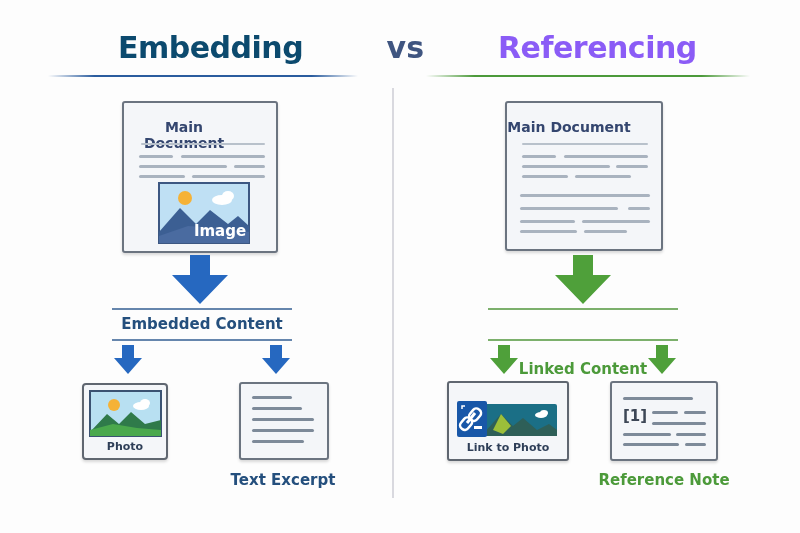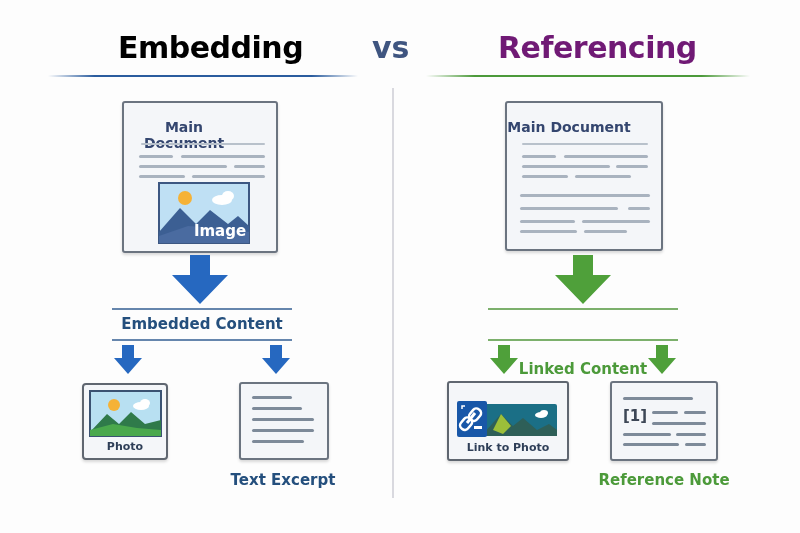--- a/index.html
+++ b/index.html
@@ -1,20 +1,20 @@
 <!DOCTYPE html>
 <html><head>
 <meta charset="utf-8">
 <style>
   html,body{margin:0;padding:0;background:#fdfdfd;}
   body{width:800px;height:533px;position:relative;overflow:hidden;font-family:"DejaVu Sans","Liberation Sans",sans-serif;}
   .abs{position:absolute;}
   .title{font-weight:bold;font-size:30px;letter-spacing:-0.5px;}
-  .t-blue{color:#000000;}
-  .t-green{color:#701a75;}
+  .t-blue{color:#0c4a6e;}
+  .t-green{color:#8b5cf6;}
   .vs{color:#3f5580;font-weight:bold;font-size:30px;}
   .rule{height:2px;}
   .rule-blue{background:linear-gradient(90deg,rgba(34,96,173,0),#2a5c9e 15%,#2a5c9e 85%,rgba(34,96,173,0));}
   .rule-green{background:linear-gradient(90deg,rgba(76,154,58,0),#4c9a3a 15%,#4c9a3a 85%,rgba(76,154,58,0));}
   .divider{width:2px;background:#d9d9df;}
   .doc{background:#f4f6f9;border:2px solid #6b7480;border-radius:3px;box-shadow:0 2px 3px rgba(0,0,0,0.15);box-sizing:border-box;}
   .fold{position:absolute;top:-2px;right:-2px;width:0;height:0;}
   .doc-title{font-weight:bold;color:#34466f;font-size:14px;text-align:center;}
   .line{position:absolute;height:3px;background:#a9b3bf;border-radius:2px;}
   .sublabel{font-weight:bold;font-size:15px;text-align:center;}
@@ -23,21 +23,21 @@
   .hline{position:absolute;height:2px;}
   .hl-blue{background:#6686ad;}
   .hl-green{background:#7cb06c;}
   .card{background:#f4f6f9;border:2px solid #5f6670;border-radius:4px;box-shadow:0 2px 3px rgba(0,0,0,0.15);box-sizing:border-box;}
   .cardlabel{font-weight:bold;color:#2e3e57;font-size:11px;text-align:center;}
 </style>
 </head>
 <body>
 
 <div class="abs title t-blue" style="left:118px;top:30px;width:160px;text-align:center;">Embedding</div>
-<div class="abs vs" style="left:372px;top:30px;width:52px;text-align:left;">vs</div>
+<div class="abs vs" style="left:372px;top:30px;width:52px;text-align:right;">vs</div>
 <div class="abs title t-green" style="left:498px;top:30px;width:150px;text-align:center;">Referencing</div>
 
 <div class="abs rule rule-blue" style="left:48px;top:75px;width:310px;"></div>
 <div class="abs rule rule-green" style="left:426px;top:75px;width:324px;"></div>
 
 <div class="abs divider" style="left:392px;top:88px;height:410px;"></div>
 
 <div class="abs doc" style="left:122px;top:101px;width:156px;height:152px;">
   <svg class="fold" width="28" height="28" viewBox="0 0 28 28">
     <polygon points="0,0 28,28 28,0" fill="#fdfdfd"></polygon>

